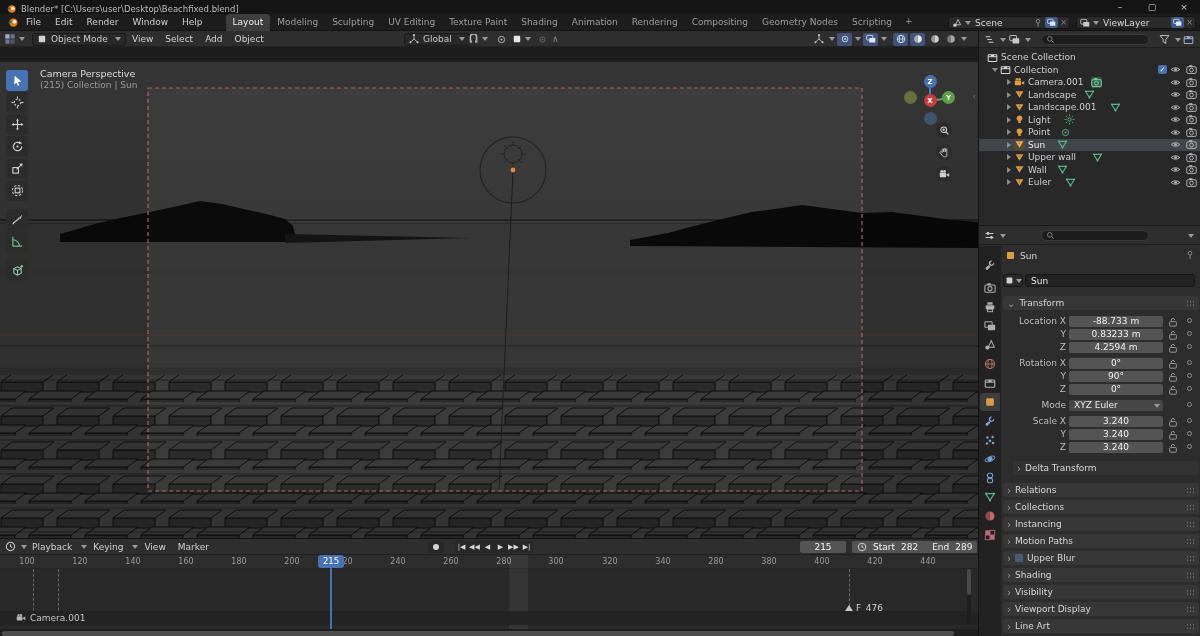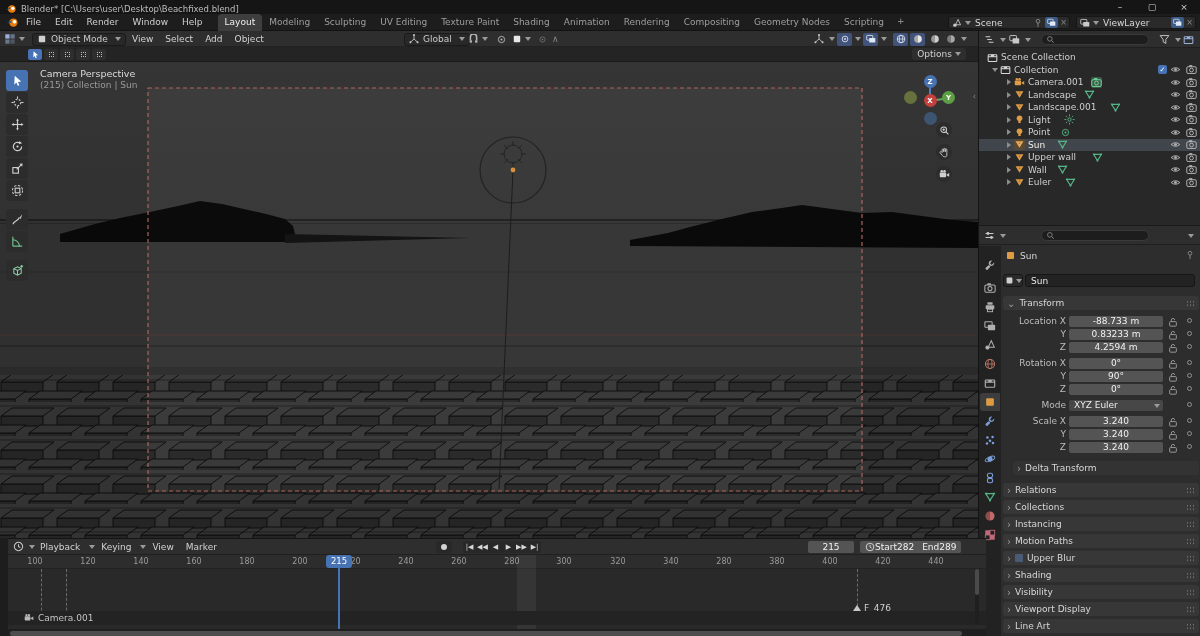--- a/index.html
+++ b/index.html
@@ -11,21 +11,21 @@
   
   .titlebar { position:absolute; left:0; top:0; width:1200px; height:14px; background:#151515; display:flex; align-items:flex-end; }
   .titlebar .title { color:#bdbdbd; font-size:8.5px; margin-left:4px; }
   .winbtns { position:absolute; right:0; top:0; height:14px; display:flex; }
   .winbtn { width:32px; height:14px; display:flex; align-items:center; justify-content:center; color:#cfcfcf; font-size:9px; }
   .blender-logo { width:12px; height:10px; margin-left:5px; }
 
   
   .topbar { position:absolute; left:0; top:14px; width:1200px; height:17px; background:#1d1d1d; border-bottom:1px solid #131313; display:flex; align-items:center; }
   .menu-item { padding:2px 7px; color:#cfcfcf; }
-  .ws-tabs { display:flex; align-items:stretch; height:17px; margin-left:8px; }
+  .ws-tabs { display:flex; align-items:stretch; height:17px; margin-left:16px; }
   .ws-tab { padding:3px 7px 2px; color:#9e9e9e; white-space:nowrap; }
   .ws-tab.active { background:#3e3e3e; color:#efefef; border-radius:4px 4px 0 0; }
   .ws-add { padding:2px 6px; color:#9e9e9e; }
   .idwidget { position:absolute; top:2px; height:13px; display:flex; align-items:center; background:#2a2a2a; border:1px solid #161616; border-radius:3px; padding:0 2px; }
   .idwidget .txt { margin:0 4px; color:#d8d8d8; }
   .mini-ic { width:11px; height:11px; display:inline-flex; align-items:center; justify-content:center; }
   .mini-btn { width:13px; height:11px; background:#3c5a86; border-radius:2px; margin-left:2px; display:inline-flex; align-items:center; justify-content:center; }
   .mini-x { color:#888; margin-left:2px; font-size:8px; }
 
   .caret { width:0; height:0; border-left:3px solid transparent; border-right:3px solid transparent; border-top:4px solid #9a9a9a; display:inline-block; margin-left:3px; }
@@ -84,29 +84,29 @@
   .dots { width:9px; height:7px; margin-left:auto; background-image:radial-gradient(#7a7a7a 0.8px, transparent 0.9px); background-size:3px 3.5px; opacity:.8; }
   .frow { position:absolute; height:12px; }
   .flabel { position:absolute; right:135px; width:120px; text-align:right; color:#bdbdbd; }
   .ffield { position:absolute; left:68px; width:94px; height:11px; background:#545454; border-radius:2px; text-align:center; color:#f2f2f2; line-height:11px; }
   .fdrop { position:absolute; left:68px; width:94px; height:11px; background:#474747; border-radius:2px; color:#ededed; line-height:11px; padding-left:5px; }
   .fdrop .caret { position:absolute; right:3px; top:4px; }
   .flock { position:absolute; left:167px; top:1px; }
   .fdot { position:absolute; left:186px; top:2px; width:5px; height:5px; border:1px solid #909090; border-radius:50%; }
 
   
-  .timeline { position:absolute; left:8px; top:538px; width:978px; height:98px; background:#2b2b2b; border-top:1px solid #151515; }
+  .timeline { position:absolute; left:0; top:538px; width:978px; height:98px; background:#2b2b2b; border-top:1px solid #151515; }
   .thead { position:absolute; left:0; top:0; width:978px; height:16px; background:#2e2e2e; border-bottom:1px solid #202020; }
   .thead .menus { position:absolute; left:26px; top:0; height:16px; display:flex; align-items:center; }
   .transport { position:absolute; left:455px; top:2px; display:flex; background:#282828; border-radius:3px; }
   .tbtn { width:13px; height:12px; display:flex; align-items:center; justify-content:center; color:#d8d8d8; font-size:7px; }
   .recbtn { position:absolute; left:428px; top:2px; width:16px; height:12px; background:#282828; border-radius:3px; display:flex; align-items:center; justify-content:center; }
   .recdot { width:6px; height:6px; border-radius:50%; background:#d2d2d2; }
   .framefield { position:absolute; left:800px; top:2px; width:46px; height:12px; background:#545454; border-radius:2px; text-align:center; line-height:12px; color:#f2f2f2; }
-  .rangegrp { position:absolute; left:852px; top:2px; height:12px; display:flex; align-items:center; background:#545454; border-radius:2px; padding:0 5px; color:#f2f2f2; gap:0; }
+  .rangegrp { position:absolute; left:852px; top:2px; height:12px; display:flex; align-items:center; background:#545454; border-radius:2px; padding:0 5px; color:#f2f2f2; gap:6px; }
   .ruler { position:absolute; left:0; top:16px; width:978px; height:14px; background:#2d2d2d; border-bottom:1px solid #232323; }
   .tick { position:absolute; top:2px; width:40px; text-align:center; color:#9b9b9b; font-size:8px; }
   .channels { position:absolute; left:0; top:30px; width:978px; height:60px; background:#292929; }
   .rangestrip { position:absolute; left:509px; top:16px; width:19px; height:74px; background:rgba(255,255,255,0.06); }
   .playline { position:absolute; left:330px; top:16px; width:2px; height:74px; background:#4772b3; }
   .playbadge { position:absolute; left:318px; top:16px; width:26px; height:13px; background:#4772b3; border-radius:3px; color:#fff; text-align:center; line-height:13px; font-size:8.5px; }
   .markerline { position:absolute; top:30px; border-left:1px dashed #6b6b6b; height:56px; }
   .mtri { position:absolute; width:0; height:0; border-left:4px solid transparent; border-right:4px solid transparent; border-bottom:6px solid #c8c8c8; }
   .chanrow { position:absolute; left:0; top:72px; width:978px; height:14px; background:#232323; display:flex; align-items:center; color:#c4c4c4; }
   .tscroll { position:absolute; left:0; top:90px; width:978px; height:8px; background:#1f1f1f; }
@@ -516,43 +516,20 @@
     <div style="left:942px">
       <span class="hicon">
           <svg class="ic" width="10" height="10" color="#a8a8a8">
             <use href="#s-sphere"></use>
           </svg>
         </span>
         <span class="caret"></span>
     </div>
   </div>
 
-  <div class="toolsettings">
-    <div class="selmode active" style="left:28px">
-        <svg class="ic" width="9" height="9">
-          <use href="#s-cursor"></use>
-        </svg>
-      </div>
-    <div class="selmode" style="left:44px">
-        <span class="sq"></span>
-      </div>
-    <div class="selmode" style="left:60px">
-        <span class="sq"></span>
-      </div>
-    <div class="selmode" style="left:76px">
-        <span class="sq"></span>
-      </div>
-    <div class="selmode" style="left:92px">
-        <span class="sq"></span>
-      </div>
-    <div class="optionsbtn">
-      <span>Options</span>
-        <span class="caret"></span>
-    </div>
-  </div>
 
   <div class="viewport">
     <svg width="978" height="476" viewBox="0 0 978 476">
       <defs>
         <linearGradient id="sky" x1="0" y1="0" x2="0" y2="1">
           <stop offset="0" stop-color="#3d3d3d"></stop>
             <stop offset="1" stop-color="#393939"></stop>
         </linearGradient>
         <pattern id="bricks" patternUnits="userSpaceOnUse" width="56" height="34">
           <g>

